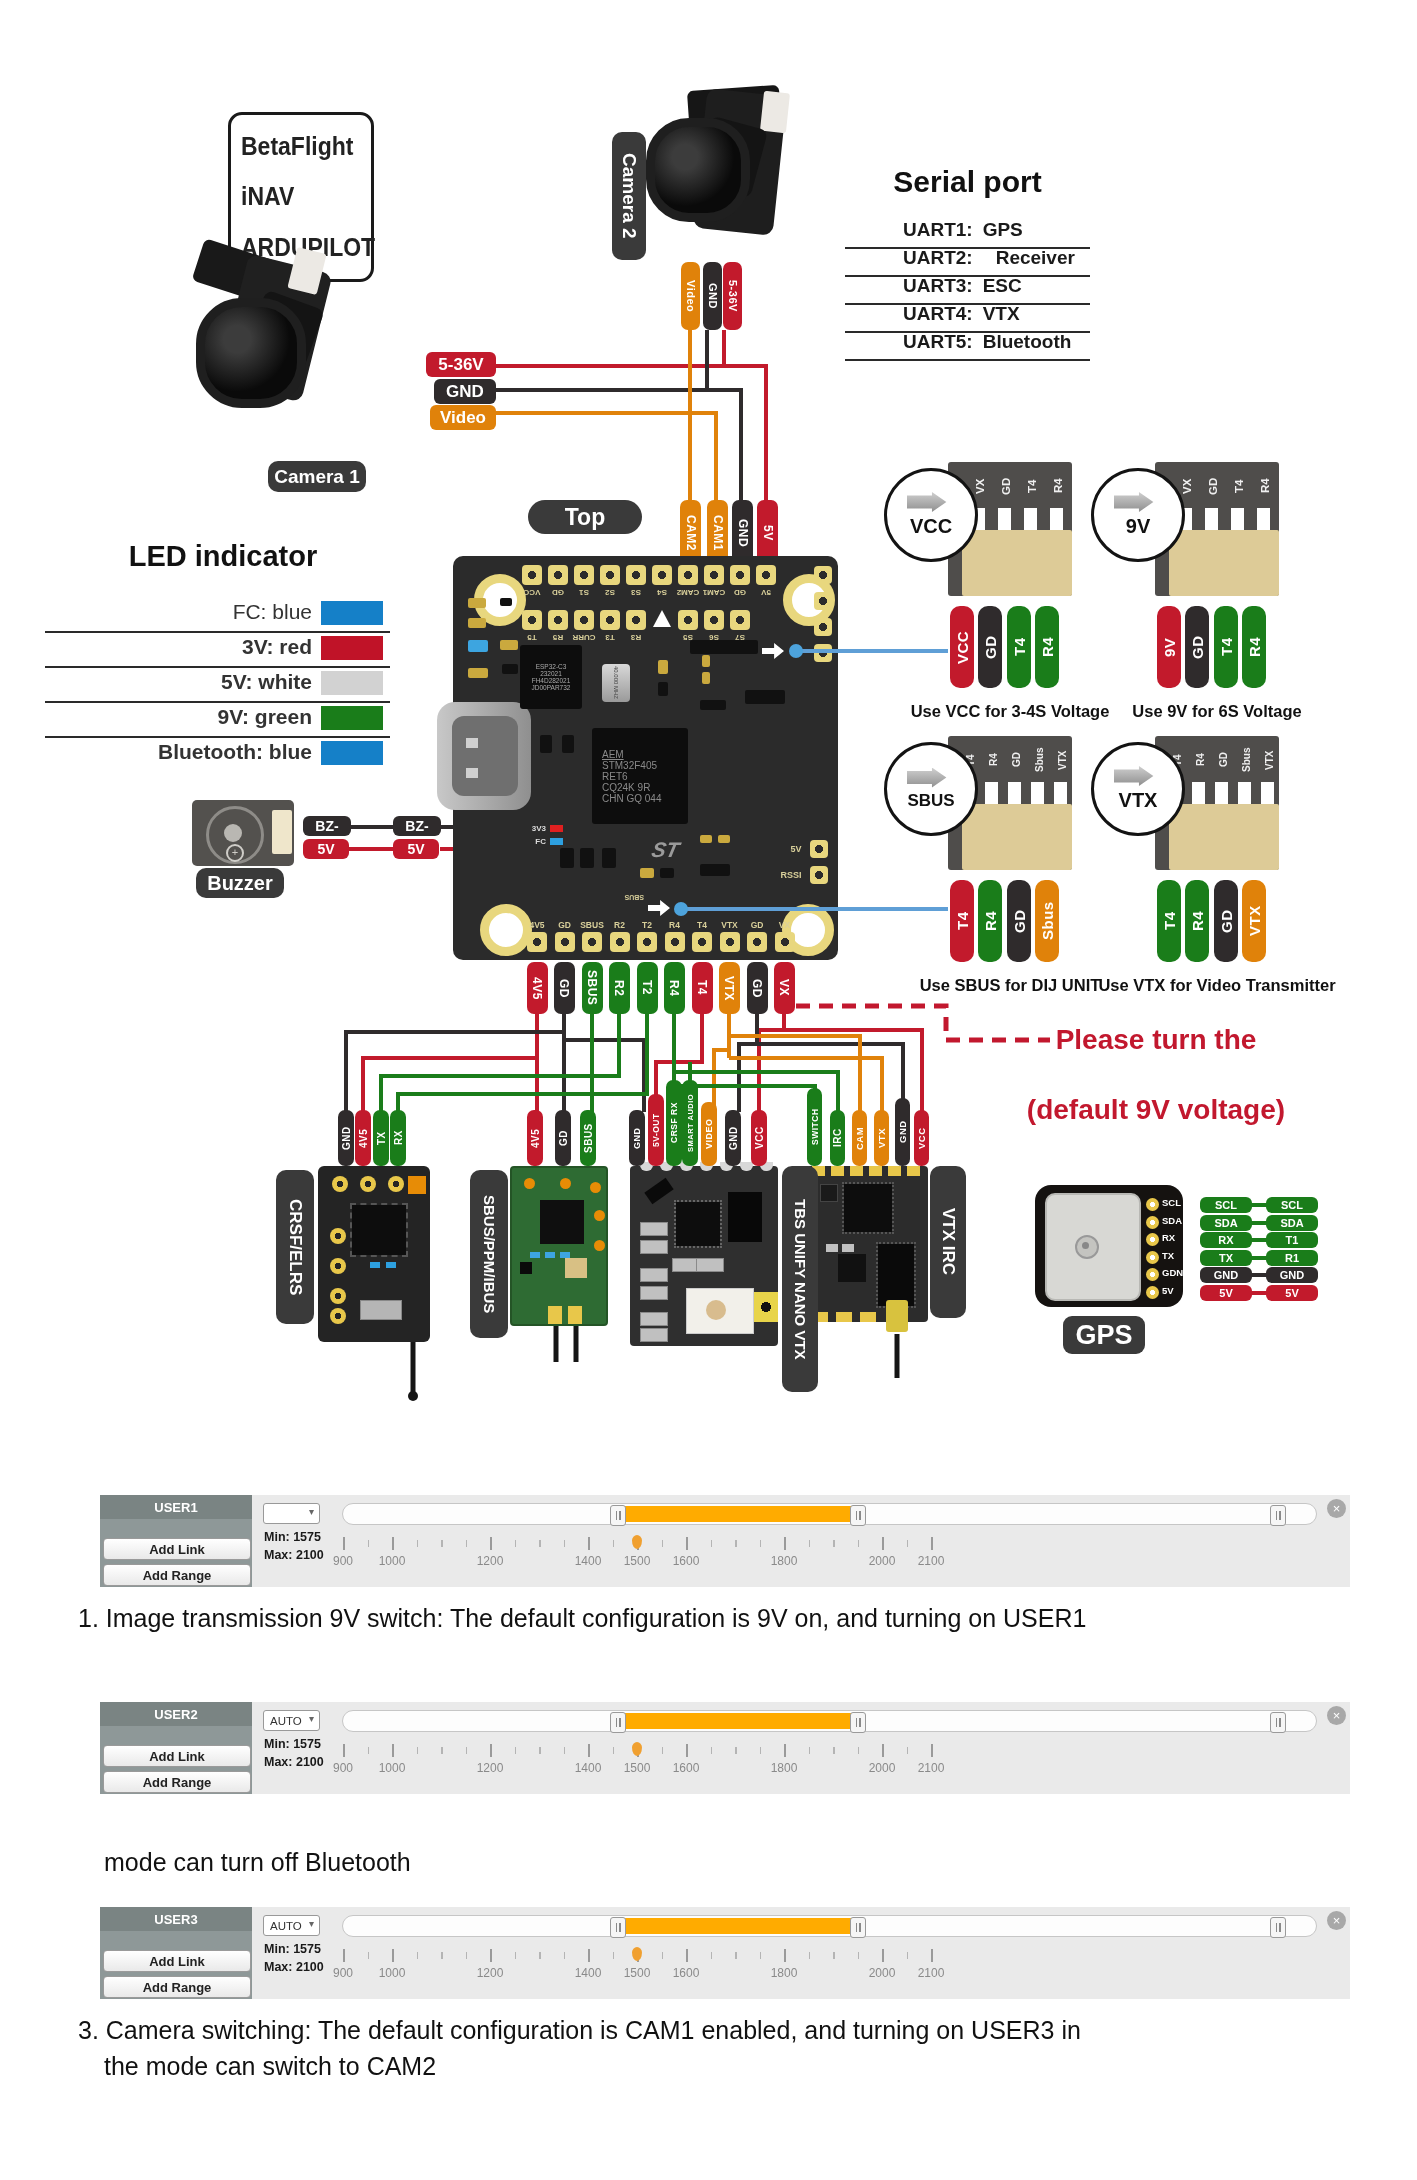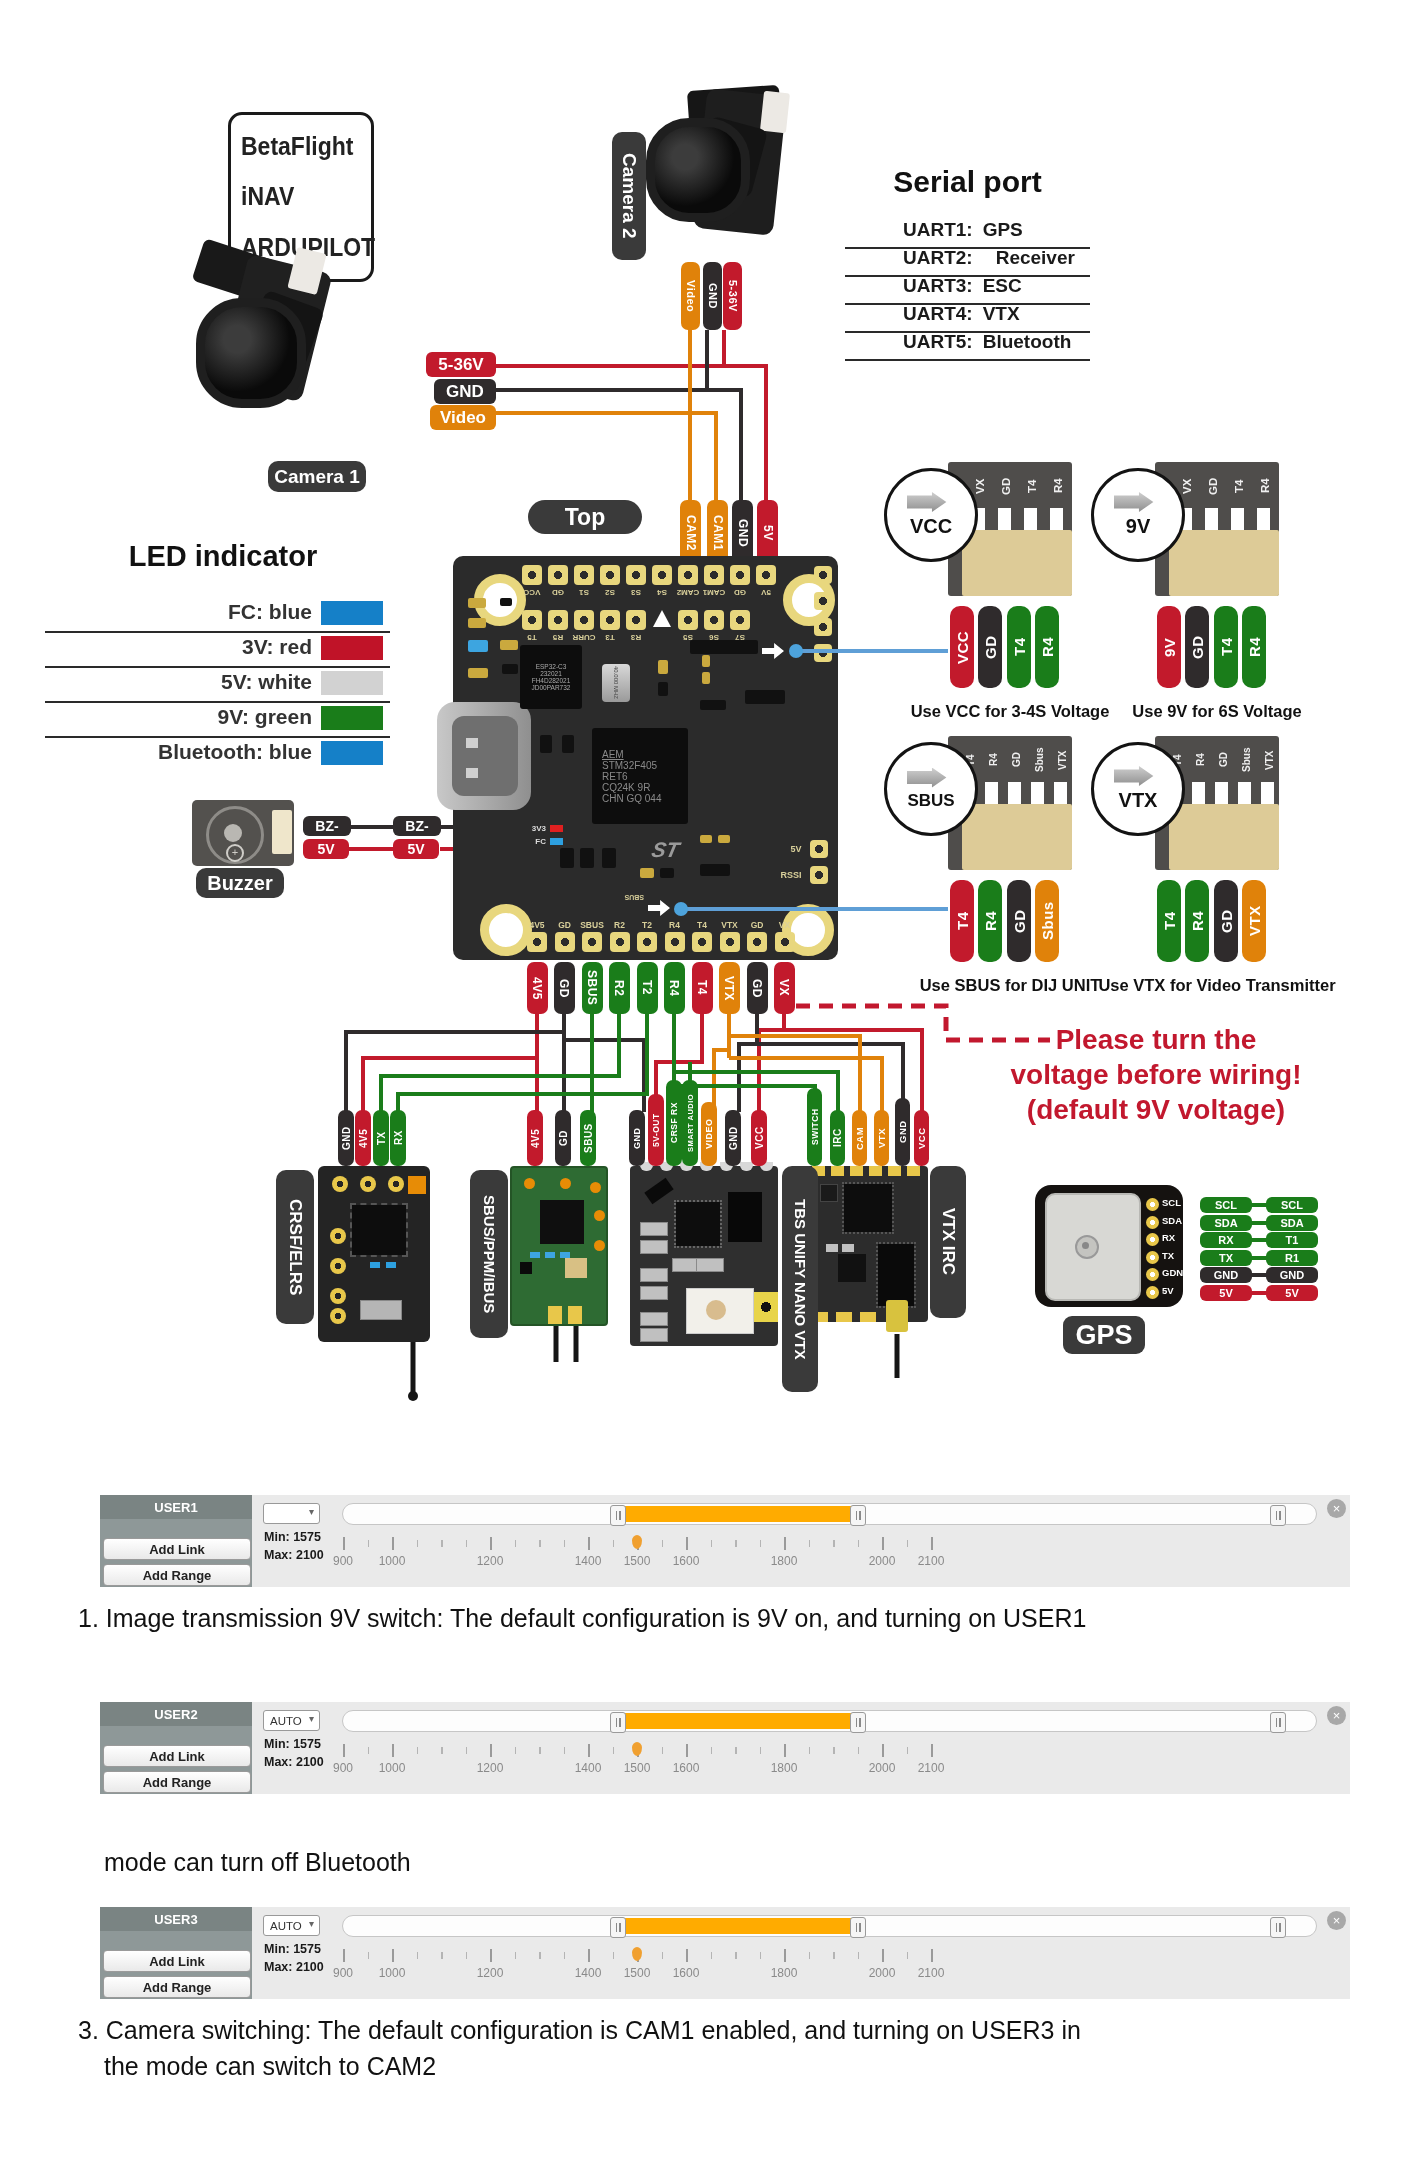--- a/index.html
+++ b/index.html
@@ -113,21 +113,20 @@
     <div style="font-size:25px;font-weight:800;color:#222;transform:scaleX(.92);transform-origin:left;">BetaFlight</div>
     <div style="font-size:25px;font-weight:800;color:#222;transform:scaleX(.92);transform-origin:left;">iNAV</div>
     <div style="font-size:25px;font-weight:800;color:#222;transform:scaleX(.92);transform-origin:left;">ARDUPILOT</div>
   </div>
 
   <div class="abs" style="left:845px;top:165px;width:245px;text-align:center;font-size:30px;font-weight:600;color:#111;z-index:2;">Serial port</div>
 
   <div class="abs" style="left:88px;top:540px;width:270px;text-align:center;font-size:29px;font-weight:600;color:#111;z-index:2;">LED indicator</div>
 
   <div class="warn" style="left:950px;top:1024px;">Please turn the</div>
-  <div class="warn" style="left:950px;top:1059px;">voltage before wiring!</div>
   <div class="warn" style="left:950px;top:1094px;">(default 9V voltage)</div>
 
   <div class="notetext" style="left:78px;top:1604px;">1. Image transmission 9V switch: The default configuration is 9V on, and turning on USER1</div>
   <div class="notetext" style="left:104px;top:1848px;">mode can turn off Bluetooth</div>
   <div class="notetext" style="left:78px;top:2016px;">3. Camera switching: The default configuration is CAM1 enabled, and turning on USER3 in</div>
   <div class="notetext" style="left:104px;top:2052px;">the mode can switch to CAM2</div>
 
   <div id="gen">
       <div class="abs" style="left: 688px; top: 88px; width: 92px; height: 34px; background: rgb(22, 22, 22); border-radius: 6px; transform: rotate(-4deg); z-index: 2;"></div>
       <div class="abs" style="left: 700px; top: 92px; width: 80px; height: 140px; background: rgb(30, 30, 30); border-radius: 10px; transform: rotate(6deg); z-index: 2;"></div>
@@ -146,21 +145,21 @@
       <div class="hpill" style="left: 430px; top: 405px; width: 66px; height: 25px; background: rgb(224, 130, 10); font-size: 17px;">Video</div>
       <div class="vp" style="left: 681px; top: 262px; width: 19px; height: 68px; background: rgb(224, 130, 10); font-size: 11px;">Video</div>
       <div class="vp" style="left: 703px; top: 262px; width: 19px; height: 68px; background: rgb(47, 43, 44); font-size: 11px;">GND</div>
       <div class="vp" style="left: 723px; top: 262px; width: 19px; height: 68px; background: rgb(194, 26, 44); font-size: 11px;">5-36V</div>
       <div class="serialrow" style="left: 845px; top: 219px; width: 245px; height: 28px;"><span style="margin-left: 58px;">UART1:</span><span style="margin-left: 10px;">GPS</span></div>
       <div class="serialrow" style="left: 845px; top: 247px; width: 245px; height: 28px;"><span style="margin-left: 58px;">UART2:</span><span style="margin-left: 23px;">Receiver</span></div>
       <div class="serialrow" style="left: 845px; top: 275px; width: 245px; height: 28px;"><span style="margin-left: 58px;">UART3:</span><span style="margin-left: 10px;">ESC</span></div>
       <div class="serialrow" style="left: 845px; top: 303px; width: 245px; height: 28px;"><span style="margin-left: 58px;">UART4:</span><span style="margin-left: 10px;">VTX</span></div>
       <div class="serialrow" style="left: 845px; top: 331px; width: 245px; height: 28px;"><span style="margin-left: 58px;">UART5:</span><span style="margin-left: 10px;">Bluetooth</span></div>
       <div class="ledrow" style="left: 45px; top: 596px; width: 345px; height: 35px;">
-        <span style="position: absolute; right: 78px; top: 4px; font-size: 21px; font-weight: bold; color: rgb(51, 51, 51);">FC:  blue</span>
+        <span style="position: absolute; right: 78px; top: 4px; font-size: 21px; font-weight: normal; color: rgb(51, 51, 51);">FC:  blue</span>
         <span style="position: absolute; left: 276px; top: 5px; width: 62px; height: 24px; background: rgb(21, 128, 200);"></span>
       </div>
       <div class="ledrow" style="left: 45px; top: 631px; width: 345px; height: 35px;">
         <span style="position: absolute; right: 78px; top: 4px; font-size: 21px; font-weight: bold; color: rgb(51, 51, 51);">3V:  red</span>
         <span style="position: absolute; left: 276px; top: 5px; width: 62px; height: 24px; background: rgb(192, 19, 40);"></span>
       </div>
       <div class="ledrow" style="left: 45px; top: 666px; width: 345px; height: 35px;">
         <span style="position: absolute; right: 78px; top: 4px; font-size: 21px; font-weight: bold; color: rgb(51, 51, 51);">5V:  white</span>
         <span style="position: absolute; left: 276px; top: 5px; width: 62px; height: 24px; background: rgb(210, 210, 210);"></span>
       </div>

